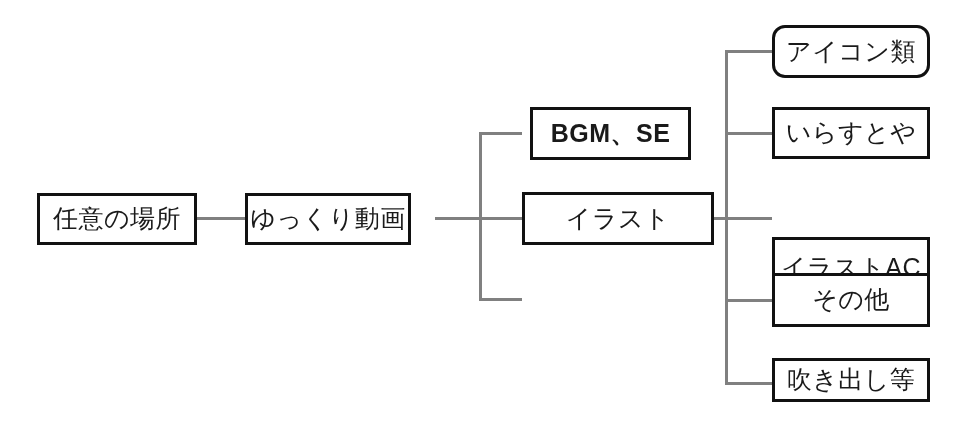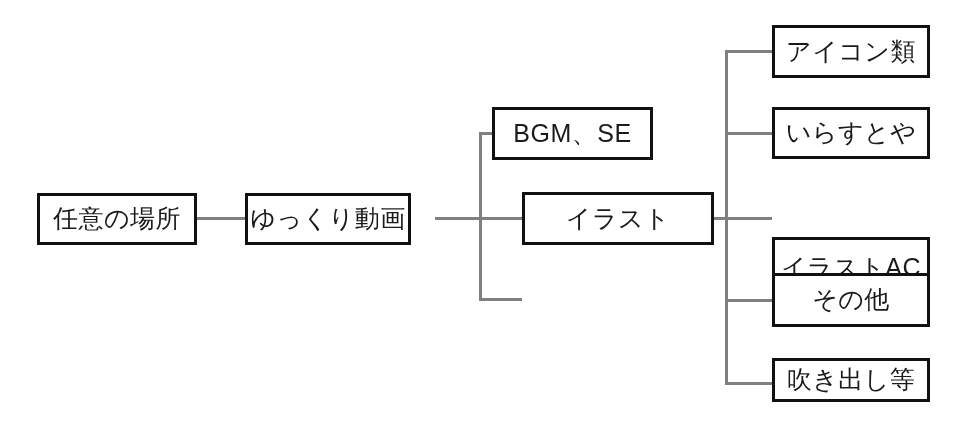--- a/index.html
+++ b/index.html
@@ -67,28 +67,28 @@
   <div class="conn conn-h" style="left:725px; top:382px; width:47px;"></div>
 
   <div class="node" style="left:37px; top:193px; width:160px; height:52px;">
     <span class="node-label">任意の場所</span>
   </div>
 
   <div class="node" style="left:245px; top:193px; width:166px; height:52px;">
     <span class="node-label">ゆっくり動画</span>
   </div>
 
-  <div class="node" style="left:492px; top:107px; width:161px; height:53px;">
+  <div class="node" style="left:530px; top:107px; width:161px; height:53px;font-weight:bold;">
     <span class="node-label">BGM、SE</span>
   </div>
   <div class="node" style="left:522px; top:192px; width:192px; height:53px;">
     <span class="node-label">イラスト</span>
   </div>
 
-  <div class="node" style="left:772px; top:25px; width:158px; height:53px;">
+  <div class="node" style="left:772px; top:25px; width:158px; height:53px;border-radius:13px;">
     <span class="node-label">アイコン類</span>
   </div>
   <div class="node" style="left:772px; top:107px; width:158px; height:52px;">
     <span class="node-label">いらすとや</span>
   </div>
   <div class="node" style="left:772px; top:208px; width:158px; height:61px;margin-top:29px;">
     <span class="node-label">イラストAC</span>
   </div>
   <div class="node" style="left:772px; top:273px; width:158px; height:54px;">
     <span class="node-label">その他</span>

